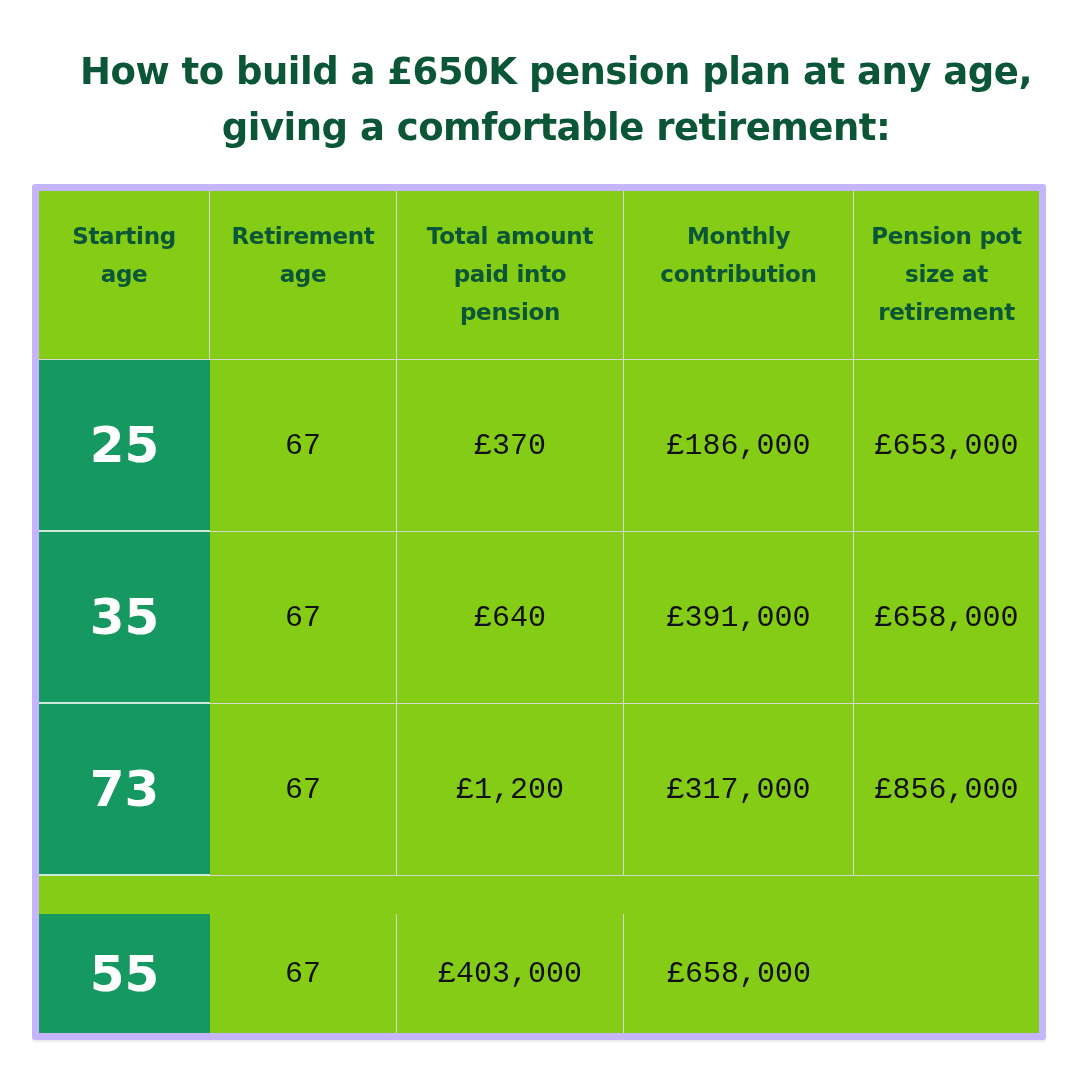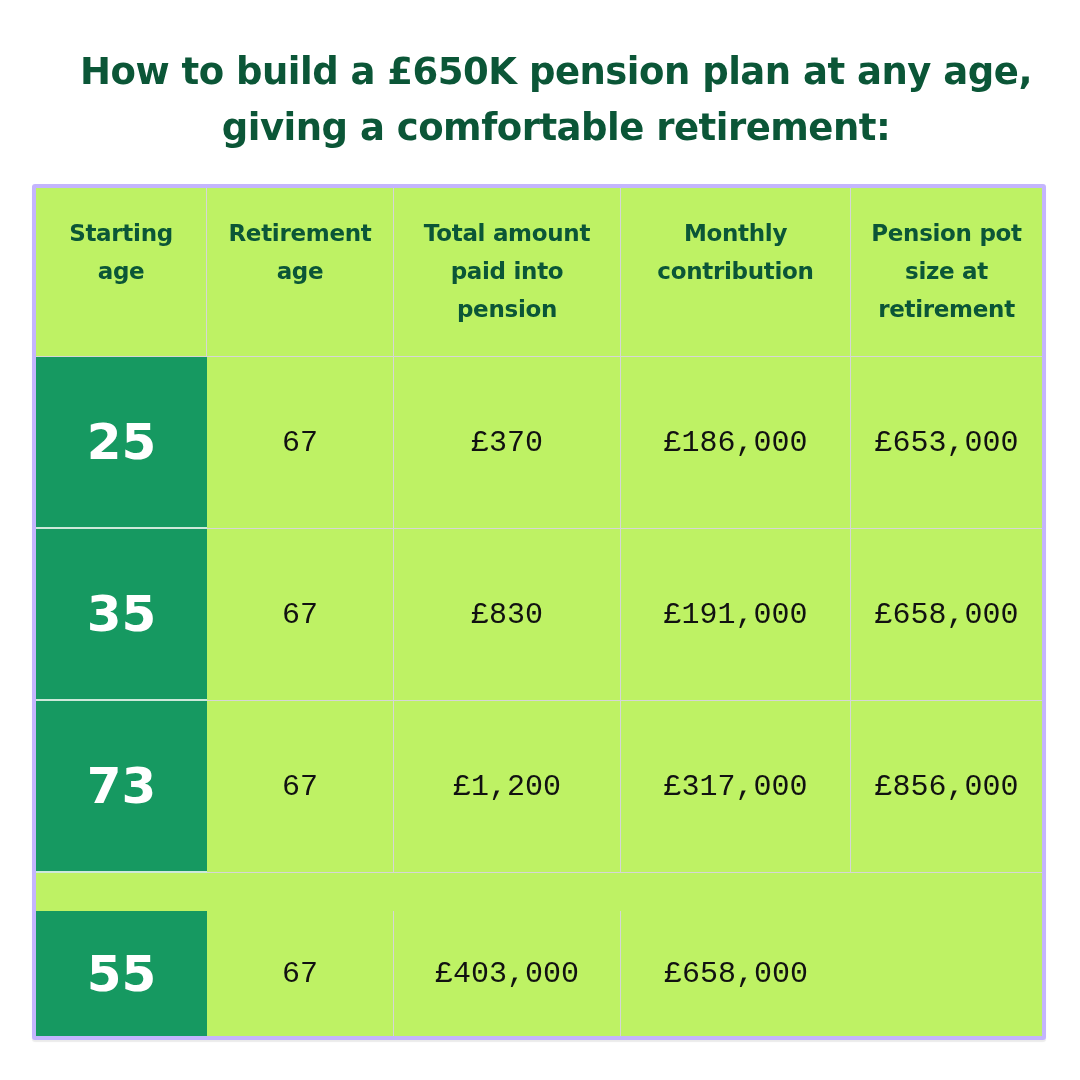--- a/index.html
+++ b/index.html
@@ -5,26 +5,26 @@
   html, body { margin:0; padding:0; background:#ffffff; }
   body { width:1080px; height:1080px; position:relative; overflow:hidden; font-family:"Liberation Sans", sans-serif; }
   .title {
     position:absolute; left:16px; top:44px; width:1080px; text-align:center;
     color:#0b5637; font-family:"DejaVu Sans", sans-serif; font-weight:bold;
     font-size:37px; line-height:56px; letter-spacing:-0.5px;
   }
   .title div { white-space:nowrap; }
   .table {
     position:absolute; left:32px; top:184px; width:1014px; height:856px;
-    border:4px solid #c4b5fd; border-radius:3px; box-sizing:border-box;
+    border:7px solid #c4b5fd; border-radius:3px; box-sizing:border-box;
     box-shadow:0 2px 1px rgba(0,0,0,0.08);
     display:grid;
     grid-template-columns:171px 187px 227px 230px 1fr;
     grid-template-rows:169px 172px 172px 172px 1fr;
-    background:#bef264;
+    background:#84cc16;
   }
   .cell {
     display:flex; align-items:center; justify-content:center; text-align:center;
     border-right:1px solid #d6d6d6; border-bottom:1px solid #d6d6d6; box-sizing:border-box;
   }
   .cell.last-col { border-right:none; }
   .cell.last-row { border-bottom:none;margin-top:38px; }
   .hdr {
     align-items:flex-start; padding-top:26px;
     color:#0b5637; font-family:"DejaVu Sans", sans-serif; font-weight:bold;
@@ -82,22 +82,22 @@
     </div>
 
   <div class="cell age">25</div>
   <div class="cell val">67</div>
   <div class="cell val">£370</div>
   <div class="cell val">£186,000</div>
   <div class="cell val last-col">£653,000</div>
 
   <div class="cell age">35</div>
   <div class="cell val">67</div>
-  <div class="cell val">£830</div>
-  <div class="cell val">£191,000</div>
+  <div class="cell val">£640</div>
+  <div class="cell val">£391,000</div>
   <div class="cell val last-col">£658,000</div>
 
   <div class="cell age">73</div>
   <div class="cell val">67</div>
   <div class="cell val">£1,200</div>
   <div class="cell val">£317,000</div>
   <div class="cell val last-col">£856,000</div>
 
   <div class="cell age last-row">55</div>
   <div class="cell val last-row">67</div>

